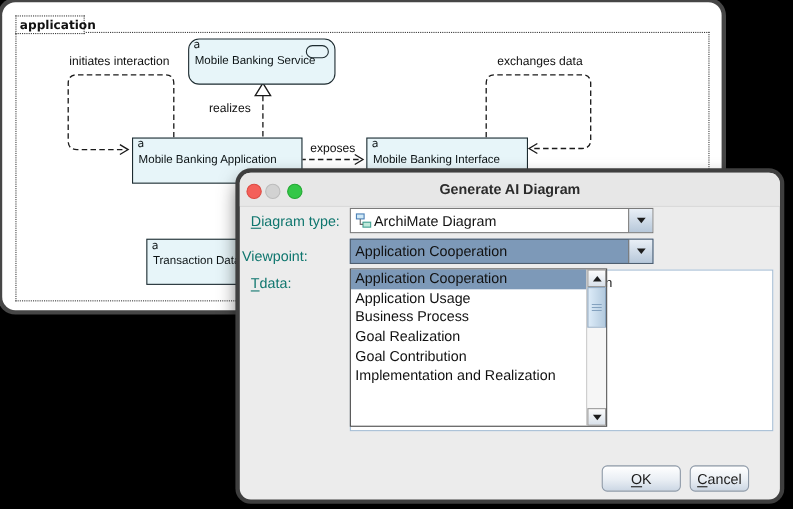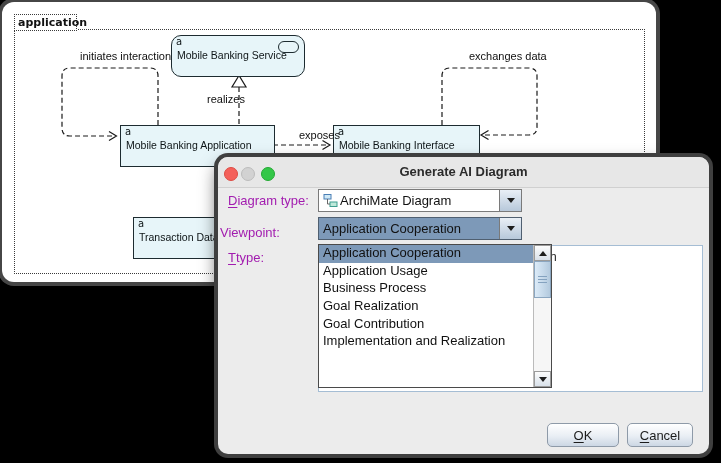--- a/index.html
+++ b/index.html
@@ -15,35 +15,35 @@
     border:1px dotted #3a3a3a;font:600 11px "DejaVu Sans",sans-serif;color:#111;
     padding-left:3px;line-height:15px;background:#fff;z-index:0;}
   .node{position:absolute;background:#e7f5f9;border:1.4px solid #1d2b30;color:#0d1416;z-index:2;}
   .node .badge{position:absolute;left:4px;top:0px;font:10px "DejaVu Sans",sans-serif;}
   .node .name{position:absolute;left:5px;top:13px;right:2px;
     font:10.5px "Liberation Sans",sans-serif;white-space:nowrap;}
   .node.rounded{border-radius:10px;}
   .pill-icon{position:absolute;right:5px;top:5px;width:19px;height:10px;border:1.3px solid #1d2b30;
     border-radius:6px;background:transparent;}
   .rel-label{position:absolute;font:11px "Liberation Sans",sans-serif;color:#101010;
-    white-space:nowrap;z-index:2;margin-left:17px;}
+    white-space:nowrap;z-index:2;}
   
   .dialog{position:absolute;left:218px;top:157px;width:491px;height:297px;background:#ececec;
     border-radius:10px;box-shadow:0 0 0 4px #3f3f3f,0 8px 18px rgba(0,0,0,.7);z-index:10;}
   .titlebar{position:absolute;left:0;top:0;right:0;height:30px;background:#e7e7e7;
     border-bottom:1px solid #d0d0d0;border-radius:10px 10px 0 0;}
   .title{position:absolute;left:0;right:0;top:7px;text-align:center;
     font:bold 13px "Liberation Sans",sans-serif;color:#2b2b2b;}
   .light{position:absolute;top:10px;width:12px;height:12px;border-radius:50%;}
   .light.red{left:6px;background:#f4605a;border:.5px solid #dd4b43;}
   .light.gray{left:23px;background:#d2d2d2;border:.5px solid #bcbcbc;}
   .light.green{left:43px;background:#34c748;border:.5px solid #24a934;}
-  .field-label{position:absolute;font:13px "Liberation Sans",sans-serif;color:#a21caf;}
+  .field-label{position:absolute;font:13px "Liberation Sans",sans-serif;color:#0f766e;}
   .acc{text-decoration:underline;text-underline-offset:2px;}
-  .combo{position:absolute;left:100px;width:204px;height:23px;border:1px solid #7a7a7a;
+  .combo{position:absolute;left:100px;width:276px;height:23px;border:1px solid #7a7a7a;
     background:#fff;display:flex;align-items:center;box-sizing:border-box;}
   .combo.highlight{background:#7d99b8;border-color:#4f5f70;}
   .combo .val{flex:1;font:13px "Liberation Sans",sans-serif;color:#111;padding-left:4px;
     white-space:nowrap;overflow:hidden;display:flex;align-items:center;gap:2px;}
   .combo-btn{width:21px;height:100%;border-left:1px solid #7a7a7a;
     background:linear-gradient(#e9eff6,#b7c8da);display:flex;align-items:center;justify-content:center;}
   .tri-down{width:0;height:0;border-left:4.5px solid transparent;border-right:4.5px solid transparent;
     border-top:5px solid #1d1d1d;}
   .tri-up{width:0;height:0;border-left:4.5px solid transparent;border-right:4.5px solid transparent;
     border-bottom:5px solid #1d1d1d;}
@@ -63,21 +63,21 @@
   .scroll-thumb{height:37px;background:linear-gradient(to right,#dcebf8,#b3cade);
     border:1px solid #8ba6c0;box-sizing:border-box;display:flex;align-items:center;justify-content:center;}
   .ridges{width:9px;height:8px;
     background:repeating-linear-gradient(to bottom,#84a2bf 0,#84a2bf 1px,transparent 1px,transparent 3px);}
   .scroll-track{flex:1;background:#f6f6f6;}
   .dlg-btn{position:absolute;top:266px;height:24px;border:1px solid #8e9aa8;border-radius:5px;
     background:linear-gradient(#ffffff,#e9eef4 55%,#ccd7e4);
     font:13px "Liberation Sans",sans-serif;color:#1c1c1c;
     display:flex;align-items:center;justify-content:center;box-sizing:border-box;}
   .ok-btn{left:329px;width:72px;}
-  .cancel-btn{left:409px;width:66px;}
+  .cancel-btn{left:409px;width:54px;}
 </style>
 </head>
 <body>
 
 <div class="main-window">
 
   <div class="container-border"></div>
   <div class="container-tab">application</div>
 
   <svg class="diagram-svg" width="654" height="282" viewBox="0 0 654 282">
@@ -158,21 +158,21 @@
 
   <div class="field-label" style="left:2px;top:68px;">Viewpoint:</div>
   <div class="combo highlight" style="top:60px;">
     <span class="val">Application Cooperation</span>
     <span class="combo-btn">
         <span class="tri-down"></span>
       </span>
   </div>
 
   <div class="field-label" style="left:10px;top:93px;">
-    <span class="acc">T</span><span>type:</span>
+    <span class="acc">T</span><span>data:</span>
   </div>
   <div class="topic-area"></div>
   <div class="topic-fragment">n</div>
 
   <div class="dropdown">
     <div class="dd-items">
       <div class="dd-item selected">Application Cooperation</div>
       <div class="dd-item">Application Usage</div>
       <div class="dd-item">Business Process</div>
       <div class="dd-item">Goal Realization</div>

